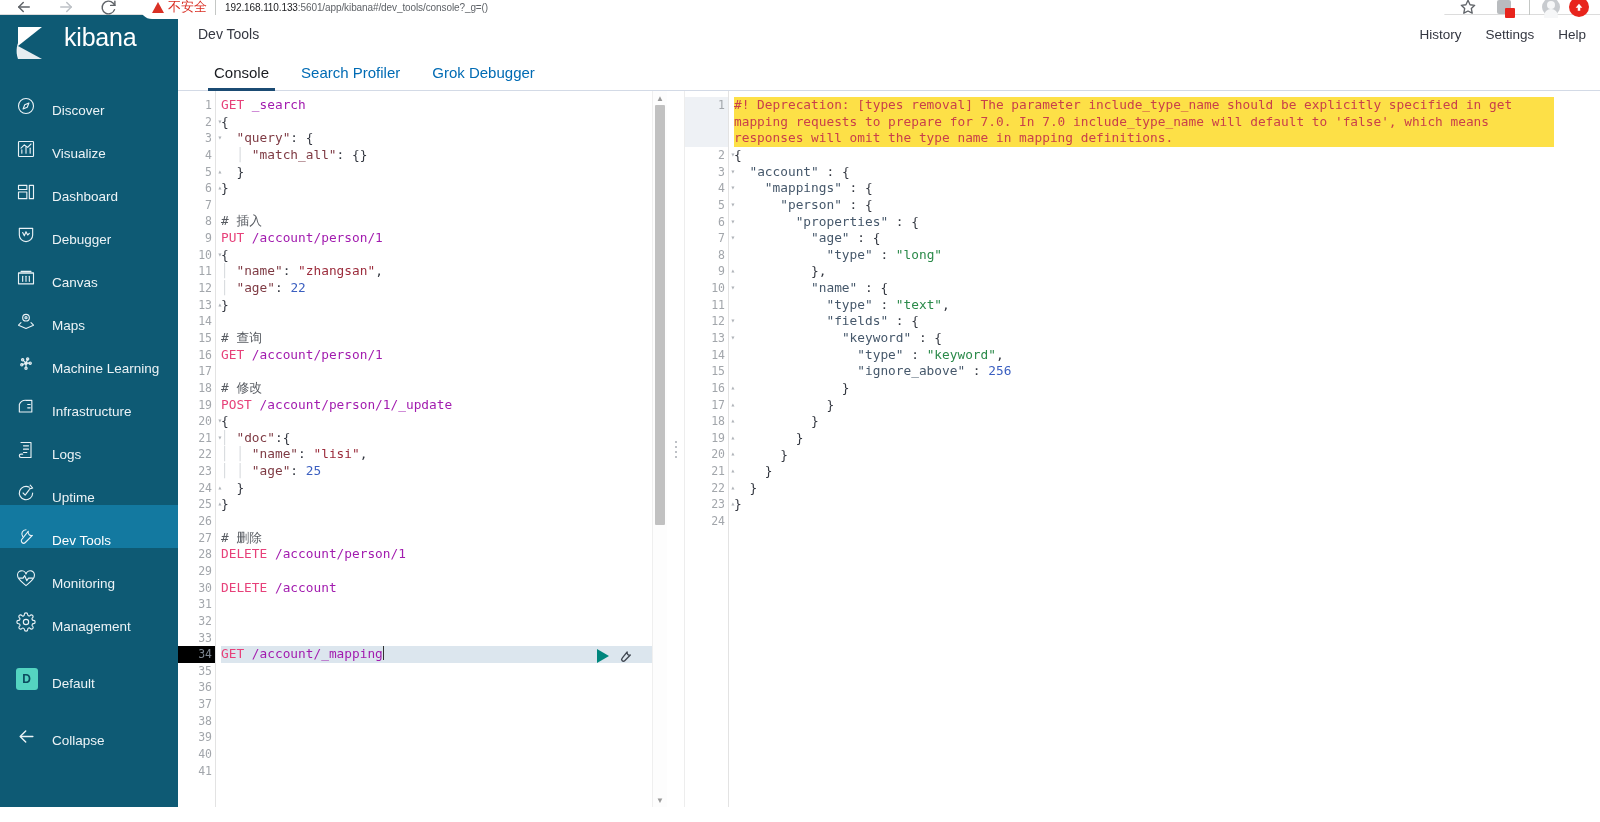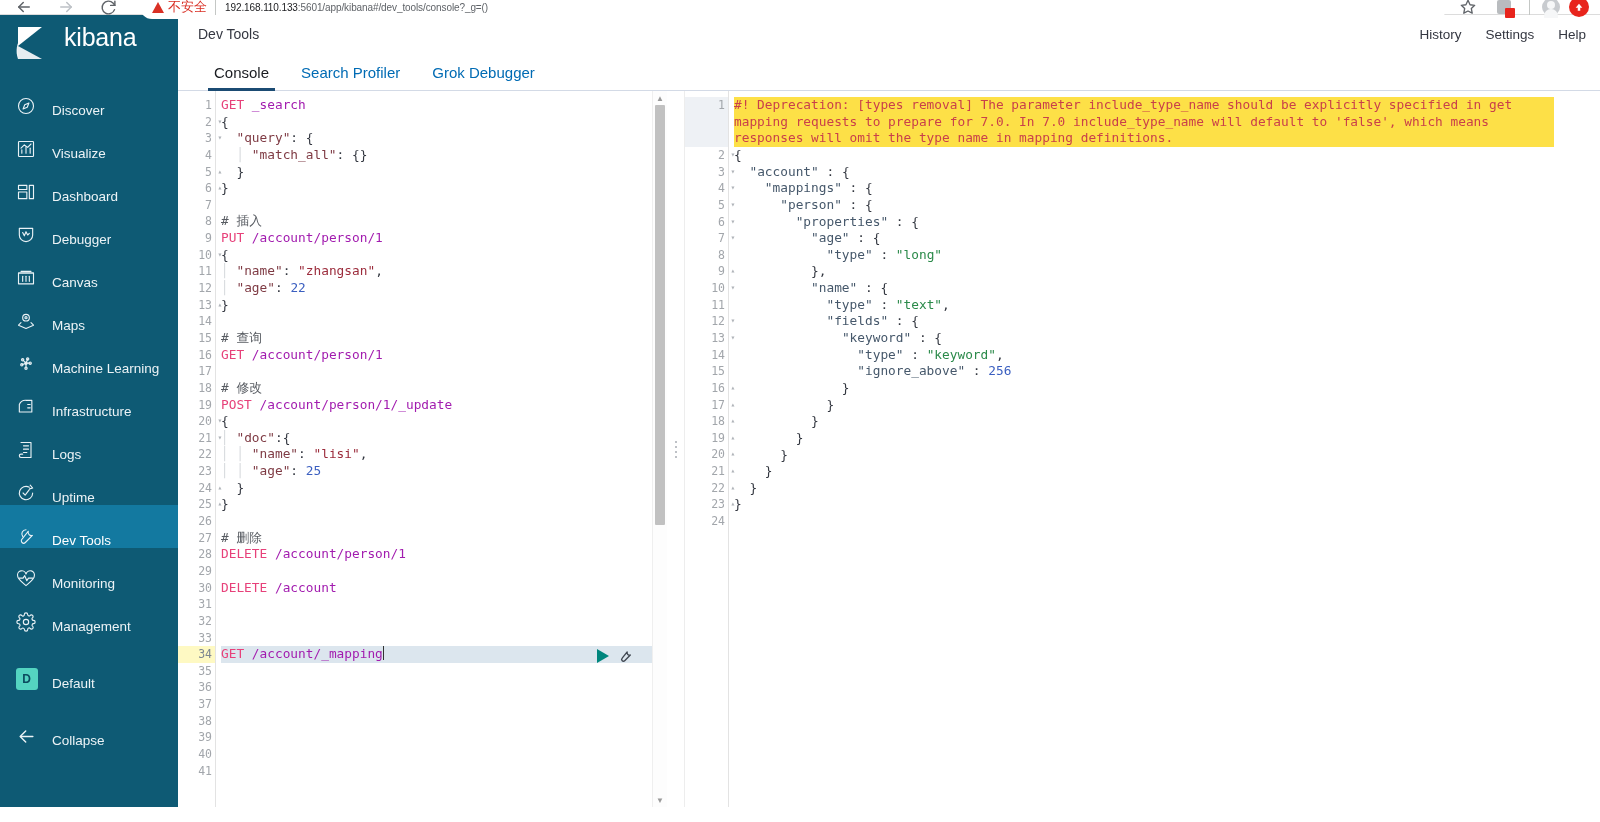--- a/index.html
+++ b/index.html
@@ -165,21 +165,21 @@
   .gutter .ln{
     height:16.65px; line-height:16.65px;
     font-family:"DejaVu Sans Mono","Liberation Mono",monospace;
     font-size:11.5px; color:#a2a6ab;
     padding-right:3px; position:relative;
   }
   .gutter .ln .fold{
     position:absolute; right:-9px; top:0; width:8px; text-align:center;
     font-size:8px; color:#b0b4b9; line-height:16.65px;
   }
-  .gutter .ln.active{ background:#fef9c3; color:#7d8690; }
+  .gutter .ln.active{ background:#000000; color:#7d8690; }
 
   .code{
     flex:1 1 auto; padding:6px 0 0 5px;
     font-family:"DejaVu Sans Mono","Liberation Mono",monospace;
     font-size:12.8px;
     line-height:16.65px;
     white-space:pre;
     position:relative;
     overflow:hidden;
   }

